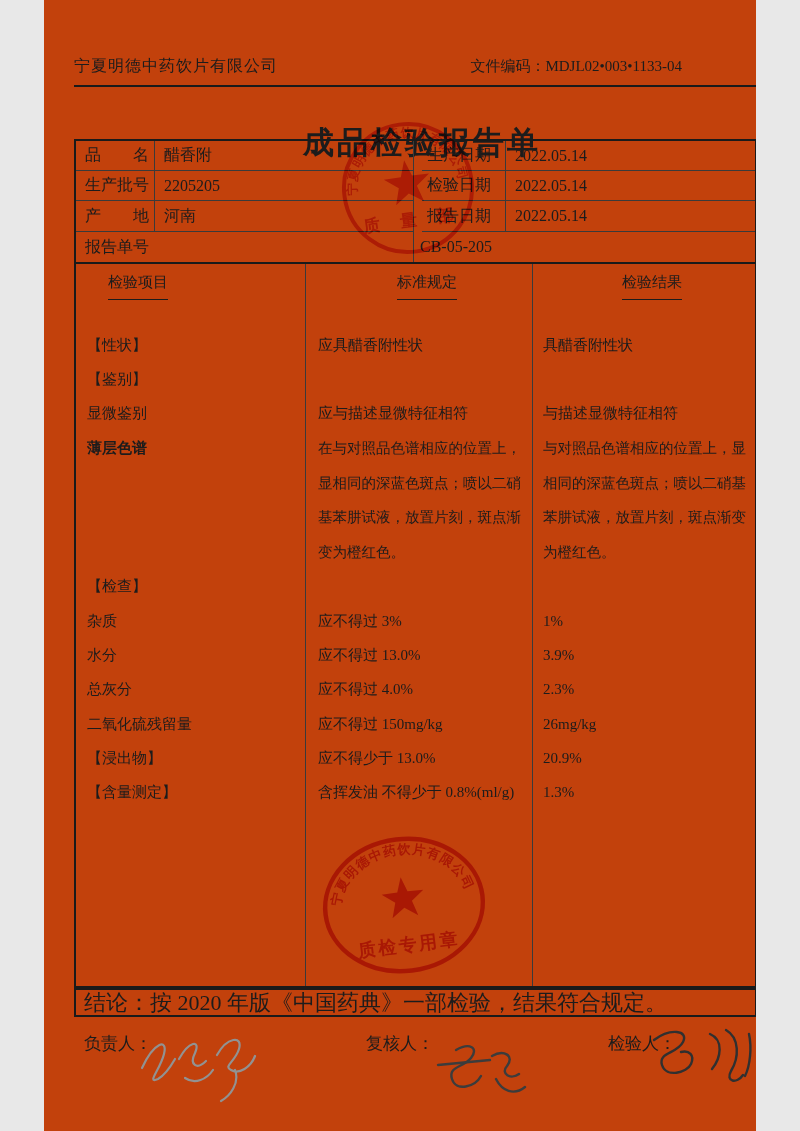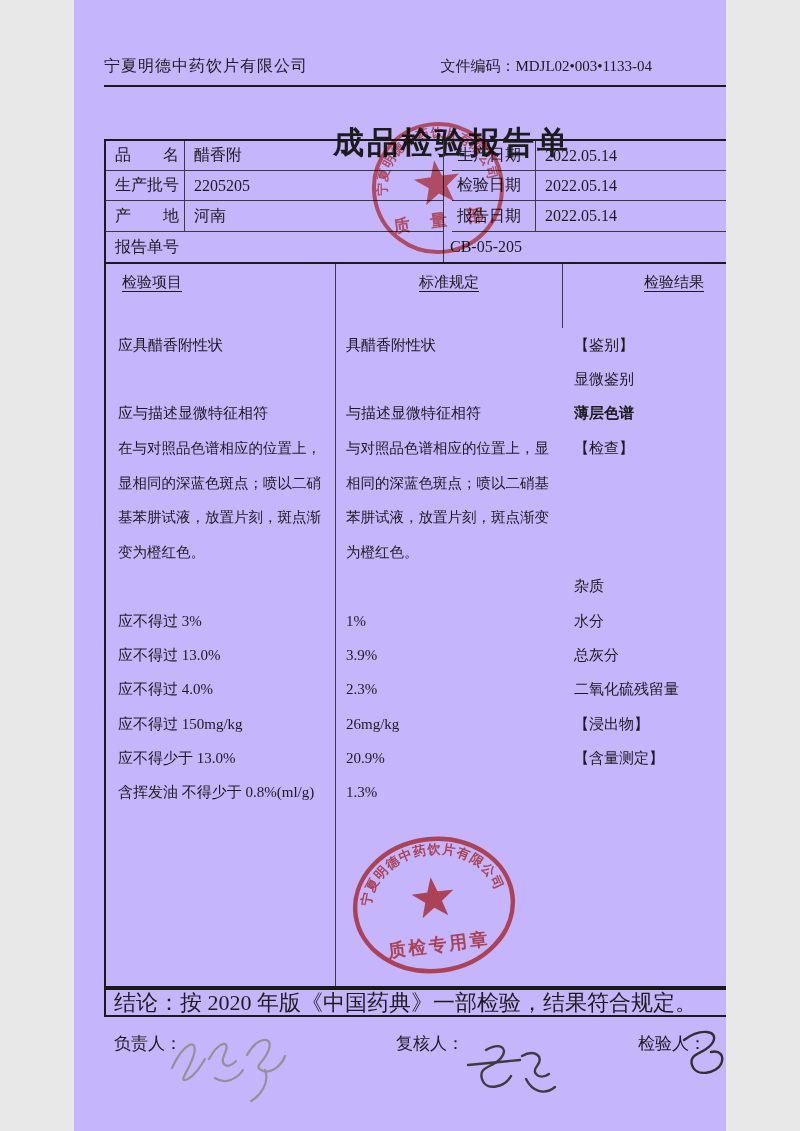--- a/index.html
+++ b/index.html
@@ -1,17 +1,17 @@
 <!DOCTYPE html>
 <html><head>
 <meta charset="utf-8">
 <style>
   html,body{margin:0;padding:0;background:#e8e8e8;}
   .page{
-    position:relative;width:652px;height:1131px;background:#c4b5fd;
+    position:relative;width:712px;height:1131px;background:#c2410c;
     margin:0 auto;overflow:hidden;
     font-family:"Liberation Serif","DejaVu Serif",serif;
     color:#1c1c1c;
   }
   
   .hdr-company{position:absolute;left:30px;top:56px;font-size:16px;letter-spacing:1px;}
   .hdr-code{position:absolute;right:74px;top:57px;font-size:15px;}
   .hdr-rule{position:absolute;left:30px;top:85px;width:696px;height:2px;background:#1a1a1a;}
   .doc-title{
     position:absolute;left:30px;top:90px;width:696px;text-align:center;
@@ -46,21 +46,21 @@
   }
   .main-table .mcell{
     box-sizing:border-box;padding-left:11px;overflow:hidden;
     display:block;white-space:nowrap;
   }
   .main-table .colA{border-right:1px solid #3a3a3a;}
   .main-table .colB{border-right:1px solid #3a3a3a;padding-left:12px;}
   .main-table .colC{padding-left:10px;}
   .main-table .mhead{text-align:center;line-height:36px;padding-left:0;}
   .main-table .mhead.colA{text-align:left;padding-left:16px;}
-  .main-table .mhead span{border-bottom:1px solid #1c1c1c;padding-bottom:1px;}
+  .main-table .mhead span{border-bottom:1px solid #1c1c1c;padding-bottom:9px;margin-left:16px;}
   .r3{line-height:34px}.r4{line-height:34px}.r5{line-height:35px}
   .r7{line-height:35px}.r8{line-height:34px}.r9{line-height:34px}.r10{line-height:35px}
   .r11{line-height:34px}.r12{line-height:34px}.r13{line-height:35px}
   .para{white-space:normal !important;line-height:34.5px;font-size:14.5px;padding-right:7px;padding-top:0;}
   .paralabel{line-height:34.5px;font-weight:bold;}
   
   .conclusion{
     position:absolute;left:30px;top:988px;width:683px;height:29px;
     box-sizing:border-box;border:2px solid #1a1a1a;
     font-size:22px;line-height:25px;padding-left:8px;white-space:nowrap;overflow:hidden;
@@ -111,20 +111,21 @@
   <div class="main-table">
 
     <div class="mcell colA mhead"><span>检验项目</span></div>
     <div class="mcell colB mhead"><span>标准规定</span></div>
     <div class="mcell colC mhead"><span>检验结果</span></div>
 
     <div class="mcell colA"></div>
     <div class="mcell colB"></div>
     <div class="mcell colC"></div>
 
+    <div class="mcell colA r3">【性状】</div>
     <div class="mcell colB r3">应具醋香附性状</div>
     <div class="mcell colC r3">具醋香附性状</div>
 
     <div class="mcell colA r4">【鉴别】</div>
     <div class="mcell colB r4"></div>
     <div class="mcell colC r4"></div>
 
     <div class="mcell colA r5">显微鉴别</div>
     <div class="mcell colB r5">应与描述显微特征相符</div>
     <div class="mcell colC r5">与描述显微特征相符</div>

